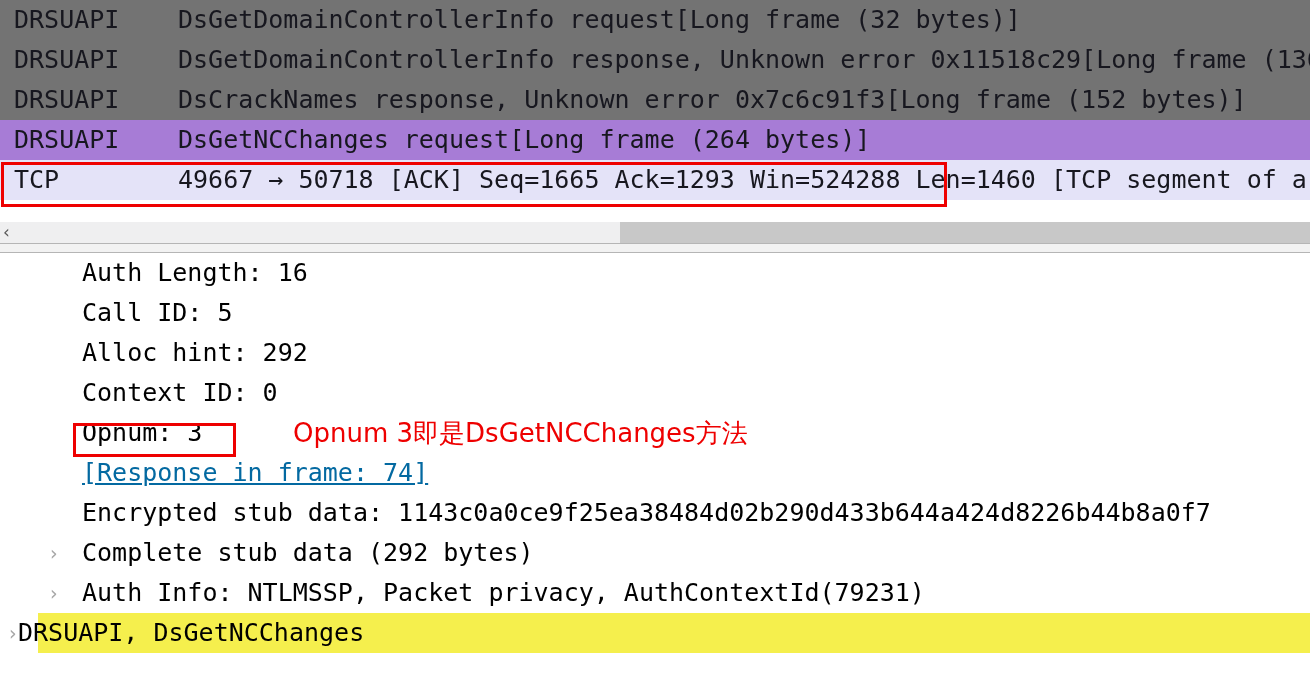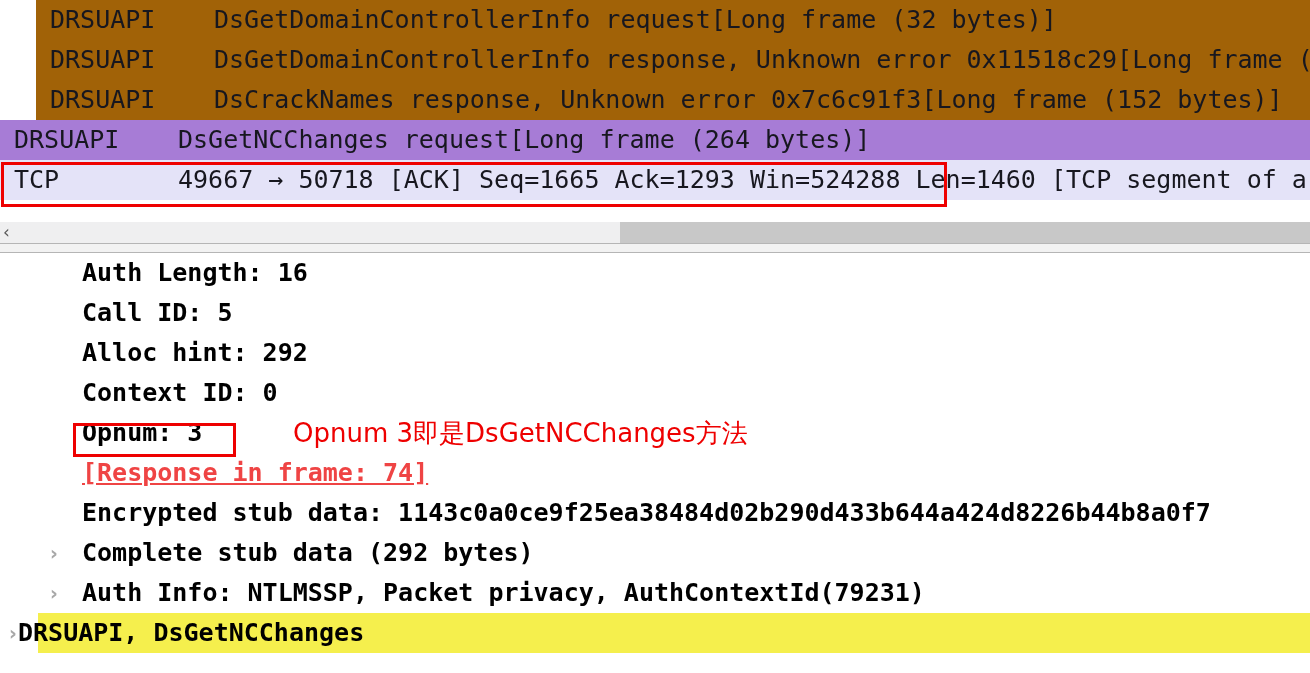--- a/index.html
+++ b/index.html
@@ -43,21 +43,21 @@
   .pkt-row .proto {
     display: inline-block;
     width: 170px;
     padding-left: 14px;
     box-sizing: border-box;
   }
   .pkt-row .info {
     display: inline-block;
     padding-left: 8px;
   }
-  .pkt-row.purple { background: #a16207; margin-left: 36px; }
+  .pkt-row.purple { background: #737373; }
   .pkt-row.selected { background: #a77cd6; }
   .pkt-row.tcp { background: #e4e3f8; }
 
   
   #selected-row-highlight-box {
     position: absolute;
     left: 1px;
     top: 162px;
     width: 946px;
     height: 45px;
@@ -110,21 +110,20 @@
 
   
   #packet-detail {
     position: absolute;
     left: 0;
     top: 253px;
     width: 1310px;
     height: 420px;
     background: #ffffff;
     overflow: hidden;
-    font-weight: bold;
   }
   .det-row {
     position: relative;
     height: 40px;
     line-height: 40px;
     white-space: nowrap;
     font-family: "DejaVu Sans Mono", "Liberation Mono", monospace;
     font-size: 25px;
     color: #000000;
     overflow: hidden;
@@ -139,21 +138,21 @@
     font-family: "DejaVu Sans", "Liberation Sans", sans-serif;
   }
   .det-row .twisty.lvl2 { left: 50px; }
   .det-row .twisty.lvl1 { left: 9px; }
   .det-row .txt {
     display: inline-block;
     padding-left: 82px;
   }
   .det-row .txt.lvl1 { padding-left: 38px; }
   .det-row .link {
-    color: #ef4444;
+    color: #0369a1;
     text-decoration: underline;
   }
   .det-row.highlight .txt {
     background: #f5ef4d;
     padding-left: 0;
     margin-left: 18px;
     padding-right: 6px;
   }
   .det-row.highlight {
     background: transparent;

